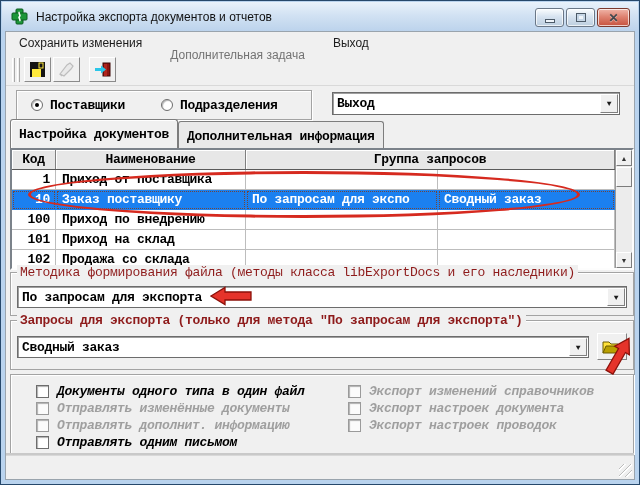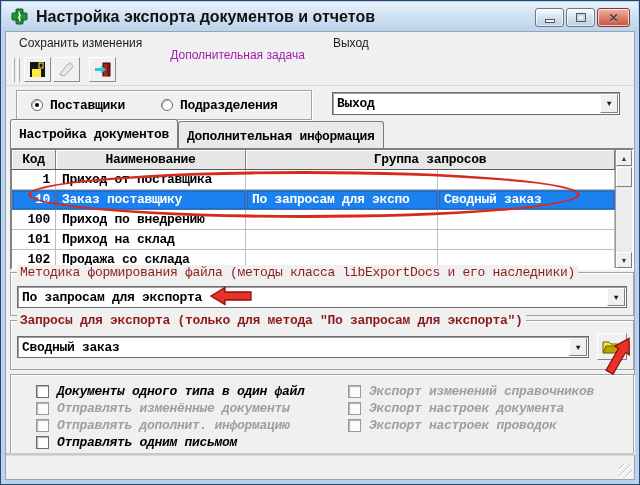--- a/index.html
+++ b/index.html
@@ -6,21 +6,21 @@
   body { width:640px; height:485px; font-family:"Liberation Sans", sans-serif; }
 
   .window { position:relative; width:640px; height:485px;
             background:#b9d3ee; border:1px solid #26486b; overflow:hidden; }
 
   
   .titlebar { position:absolute; left:1px; top:1px; right:1px; height:29px;
               background:linear-gradient(#e9f2fb, #d2e2f3 45%, #bcd3ec);
               display:flex; align-items:center; }
   .app-icon { width:17px; height:17px; margin:0 8px 0 9px; position:relative; }
-  .title-text { font-size:16px; color:#111;font-weight:bold; }
+  .title-text { font-size:12px; color:#111; }
   .winbtns { position:absolute; right:8px; top:6px; display:flex; gap:2px; }
   .winbtn { width:29px; height:19px; border:1px solid #6a7787; border-radius:3px;
             background:linear-gradient(#fbfdfe,#d7e3f0 45%,#bccedf);
             display:flex; align-items:center; justify-content:center;
             box-shadow:inset 0 0 0 1px rgba(255,255,255,.7); }
   .winbtn.close { width:33px; background:linear-gradient(#f0b6a9,#df8372 45%,#c6523e);
                   border-color:#7c3a2e; }
   .glyph-min { width:10px; height:4px; border:1px solid #4c5a68; background:#eef4fa; margin-top:6px; }
   .glyph-max { width:10px; height:9px; border:1px solid #4c5a68; background:#eef4fa;
                box-shadow:inset 0 0 0 2px #c6d6e6; }
@@ -28,21 +28,21 @@
 
   
   .client { position:absolute; left:4px; right:4px; top:30px; bottom:4px;
             background:#f0f0f0; border:1px solid #9aa4ad; }
 
   
   .menubar { position:absolute; left:0; right:0; top:0; height:22px;
              display:flex; align-items:center; padding-left:10px; gap:22px;
              font-size:12px; color:#1c1c1c; background:#f0f0f0; }
   .menu-item { padding:2px 3px; }
-  .menu-item.disabled { color:#a21caf;margin-top:23px; }
+  .menu-item.disabled { color:#737373;margin-top:23px; }
 
   
   .toolbar { position:absolute; left:0; right:0; top:22px; height:32px;
              display:flex; align-items:center; border-bottom:1px solid #d9d9d9; }
   .grip { width:3px; height:24px; border-left:1px solid #fff; border-right:1px solid #a8a8a8; margin:0 2px 0 6px; }
   .grip + .grip { margin-left:0; }
   .tbtn { width:27px; height:25px; margin-left:2px; background:#f0f0f0;
           border:1px solid; border-color:#ffffff #8b8b8b #8b8b8b #ffffff;
           display:flex; align-items:center; justify-content:center; }
   .tbtn.exit { margin-left:9px; }

